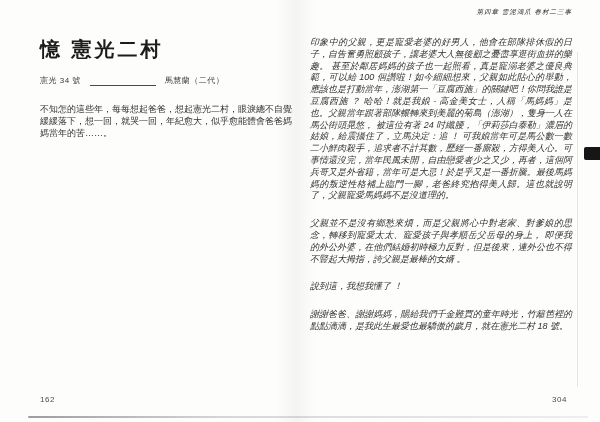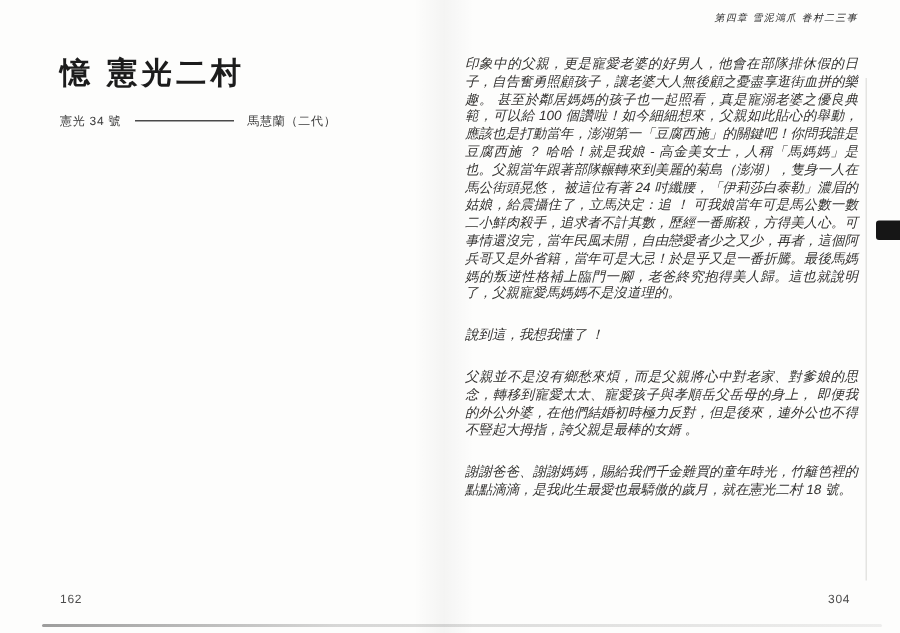--- a/index.html
+++ b/index.html
@@ -42,21 +42,21 @@
     font-size: 20px;
     font-weight: bold;
     letter-spacing: 3px;
     color: #1c1c1c;
     margin: 0;
     line-height: 30px;
   }
   .byline {
     margin-top: 11px;
     display: flex;
-    align-items: center;
+    align-items: flex-end;
     font-size: 8px;
     color: #3a3a3a;
     letter-spacing: 0.5px;
   }
   .byline-rule {
     width: 66px;
     height: 0;
     border-top: 1px solid #4a4a4a;
     margin: 0 9px;
   }
@@ -128,29 +128,30 @@
   <div id="gutter"></div>
 
   <div id="left-content">
     <h1 class="article-title">憶 憲光二村</h1>
     <div class="byline">
       <span>憲光 34 號</span>
       <span class="byline-rule"></span>
       <span>馬慧蘭（二代）</span>
     </div>
     <div class="body-text">
+      <p>不知怎的這些年，每每想起爸爸，想起憲光二村，眼淚總不自覺緩緩落下，想一回，就哭一回，年紀愈大，似乎愈能體會爸爸媽媽當年的苦……。</p>
     </div>
   </div>
 
   <div id="right-content">
     <div class="running-header">第四章 雪泥鴻爪 眷村二三事</div>
     <div class="body-text">
       <p>印象中的父親，更是寵愛老婆的好男人，他會在部隊排休假的日子，自告奮勇照顧孩子，讓老婆大人無後顧之憂盡享逛街血拼的樂趣。 甚至於鄰居媽媽的孩子也一起照看，真是寵溺老婆之優良典範，可以給 100 個讚啦！如今細細想來，父親如此貼心的舉動，應該也是打動當年，澎湖第一「豆腐西施」的關鍵吧！你問我誰是豆腐西施 ？ 哈哈！就是我娘 - 高金美女士，人稱「馬媽媽」是也。父親當年跟著部隊輾轉來到美麗的菊島（澎湖），隻身一人在馬公街頭晃悠， 被這位有著 24 吋纖腰，「伊莉莎白泰勒」濃眉的姑娘，給震攝住了，立馬決定：追 ！ 可我娘當年可是馬公數一數二小鮮肉殺手，追求者不計其數，歷經一番廝殺，方得美人心。可事情還沒完，當年民風未開，自由戀愛者少之又少，再者，這個阿兵哥又是外省籍，當年可是大忌！於是乎又是一番折騰。最後馬媽媽的叛逆性格補上臨門一腳，老爸終究抱得美人歸。這也就說明了，父親寵愛馬媽媽不是沒道理的。</p>
+      <p>父親並不是沒有鄉愁來煩，而是父親將心中對老家、對爹娘的思念，轉移到寵愛太太、寵愛孩子與孝順岳父岳母的身上， 即便我的外公外婆，在他們結婚初時極力反對，但是後來，連外公也不得不豎起大拇指，誇父親是最棒的女婿 。</p>
       <p>說到這，我想我懂了 ！</p>
-      <p>父親並不是沒有鄉愁來煩，而是父親將心中對老家、對爹娘的思念，轉移到寵愛太太、寵愛孩子與孝順岳父岳母的身上， 即便我的外公外婆，在他們結婚初時極力反對，但是後來，連外公也不得不豎起大拇指，誇父親是最棒的女婿 。</p>
       <p>謝謝爸爸、謝謝媽媽，賜給我們千金難買的童年時光，竹籬笆裡的點點滴滴，是我此生最愛也最驕傲的歲月，就在憲光二村 18 號。</p>
     </div>
   </div>
 
   <div class="page-number" id="page-number-left">162</div>
   <div class="page-number" id="page-number-right">304</div>
 
   <div id="chapter-edge-tab" style="background: rgb(22, 22, 22);"></div>
   <div id="page-edge-line"></div>
   <div id="bottom-edge-shadow"></div>

